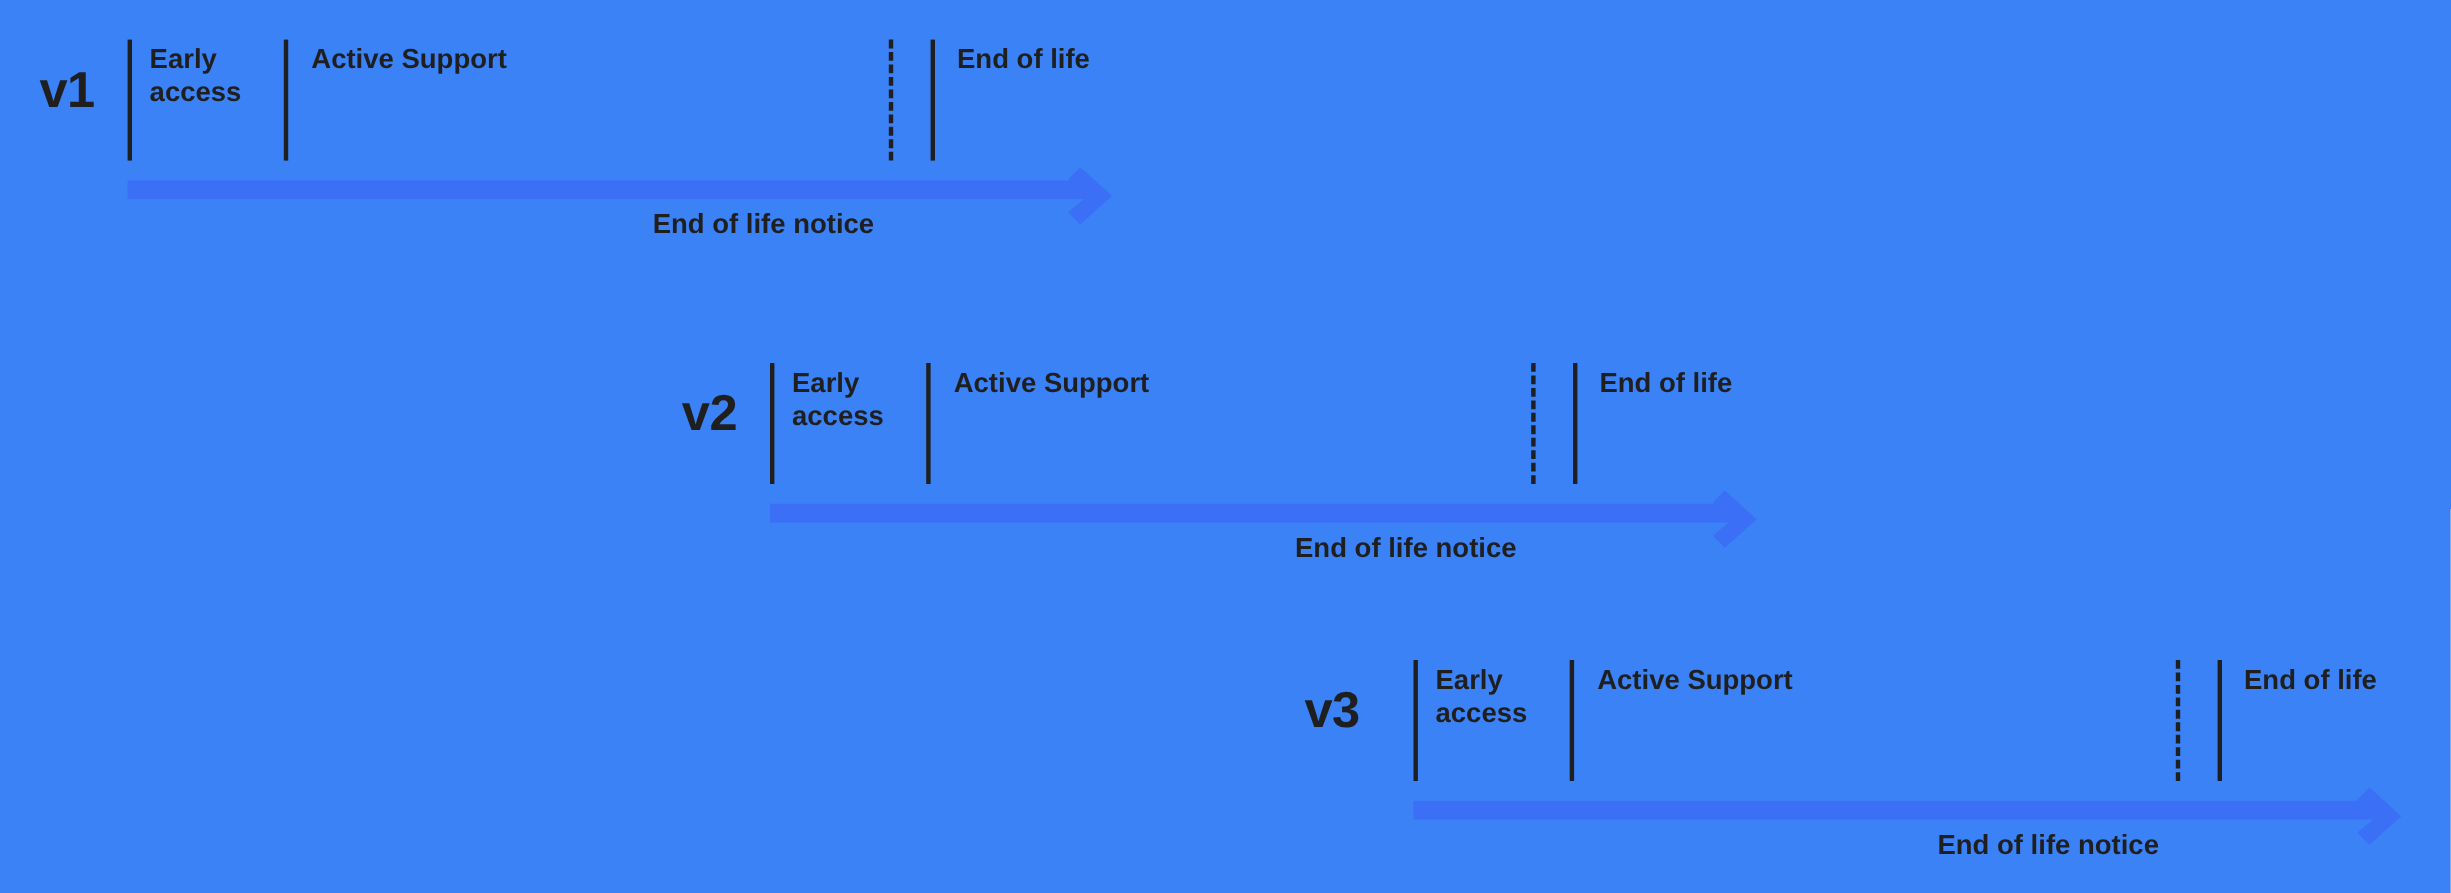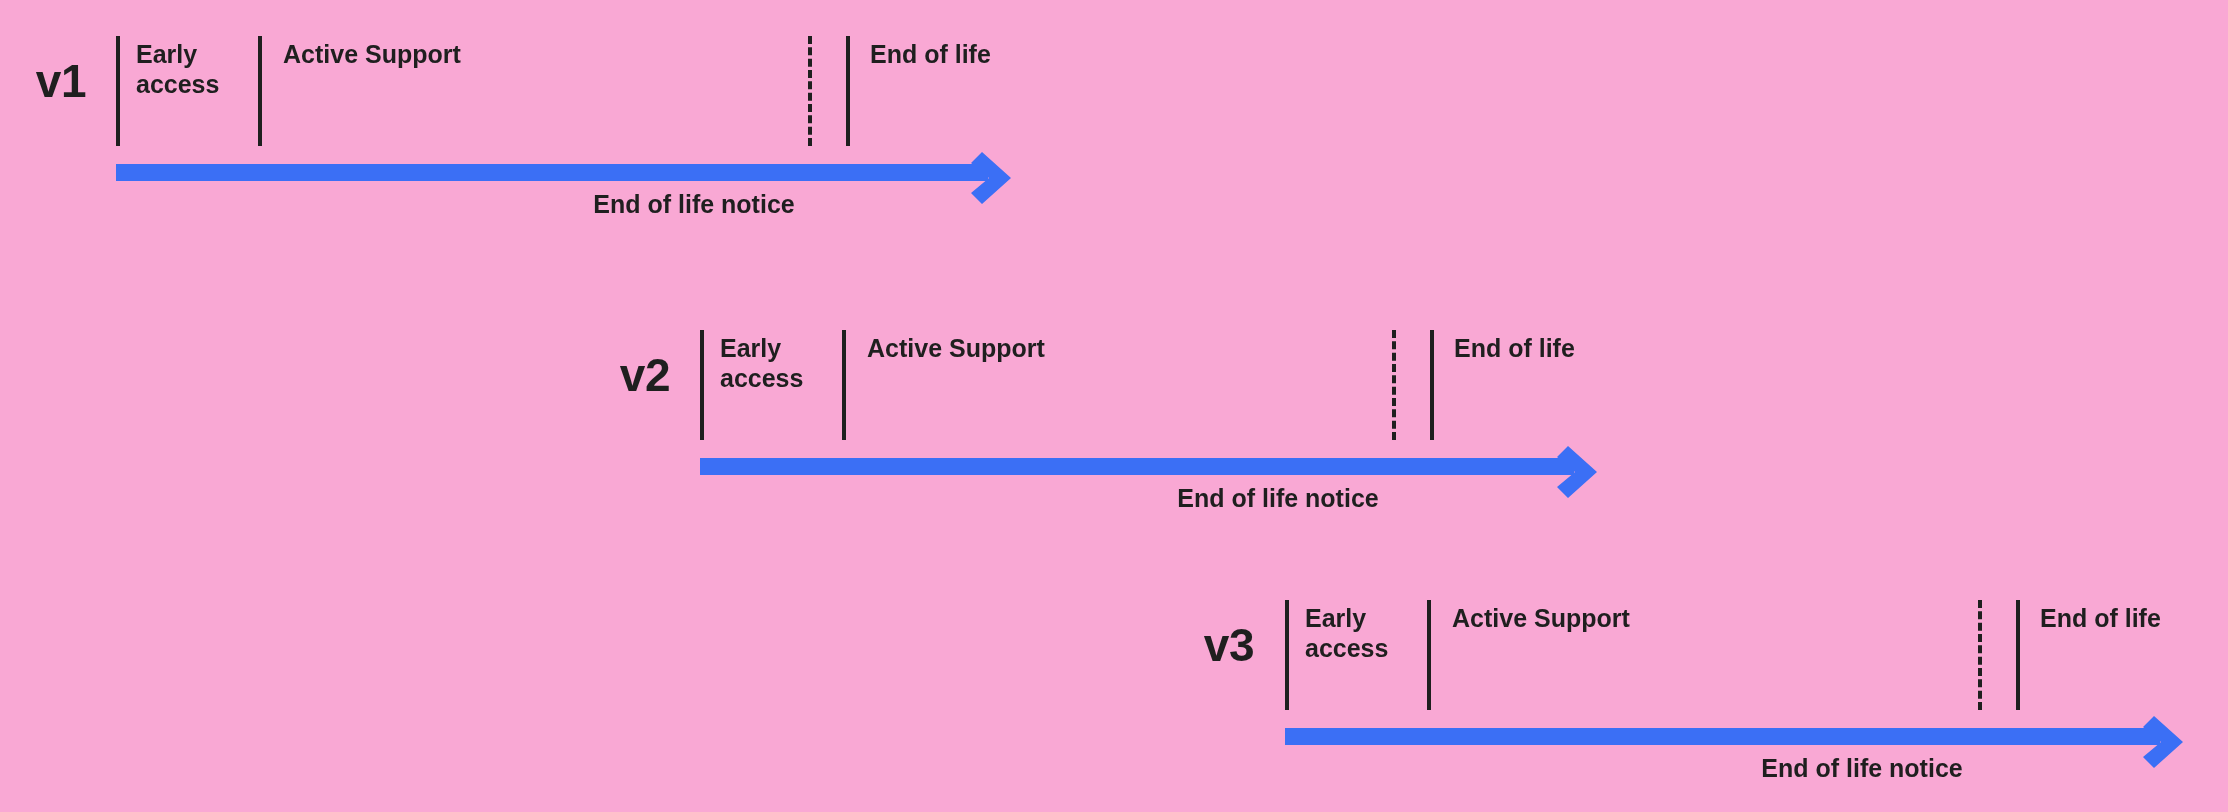--- a/index.html
+++ b/index.html
@@ -11,21 +11,21 @@
   body {
     font-family: "Liberation Sans", sans-serif;
     color: #1f1f1f;
     -webkit-font-smoothing: antialiased;
   }
 
   #canvas {
     position: relative;
     width: 2228px;
     height: 812px;
-    background: #f9a8d4;
+    background: #3b82f6;
     overflow: hidden;
   }
 
   
   .timeline-row {
     position: absolute;
     height: 200px;
   }
 
   
@@ -167,21 +167,21 @@
         <svg width="64" height="64" viewBox="0 0 64 64" aria-hidden="true">
           <path d="M16 6 L45 32 L16 58 L5 47 L23 32 L5 17 Z" fill="#3b6ff5"></path>
         </svg>
       </div>
       <div class="notice-label" id="r1-notice" style="left: 1028px; width: 500px;">End of life notice</div>
     </div>
   </div>
 
   <div class="timeline-row" id="row-2" style="top: 582px; left: 0px; width: 2228px;">
 
-    <div class="version-label" style="left: 1168px;">v3</div>
+    <div class="version-label" style="left: 1168px; text-align: center;">v3</div>
 
     <div class="phases" style="left: 0px; width: 2228px;">
       <div class="divider" id="r2-d1" style="left: 1285px;"></div>
       <div class="divider" id="r2-d2" style="left: 1427px;"></div>
       <div class="dashed-marker" id="r2-dash" style="left: 1978px;"></div>
       <div class="divider" id="r2-d3" style="left: 2016px;"></div>
 
       <div class="phase-label" id="r2-p1" style="left: 1305px;">Early
 access</div>
       <div class="phase-label" id="r2-p2" style="left: 1452px;">Active Support</div>

